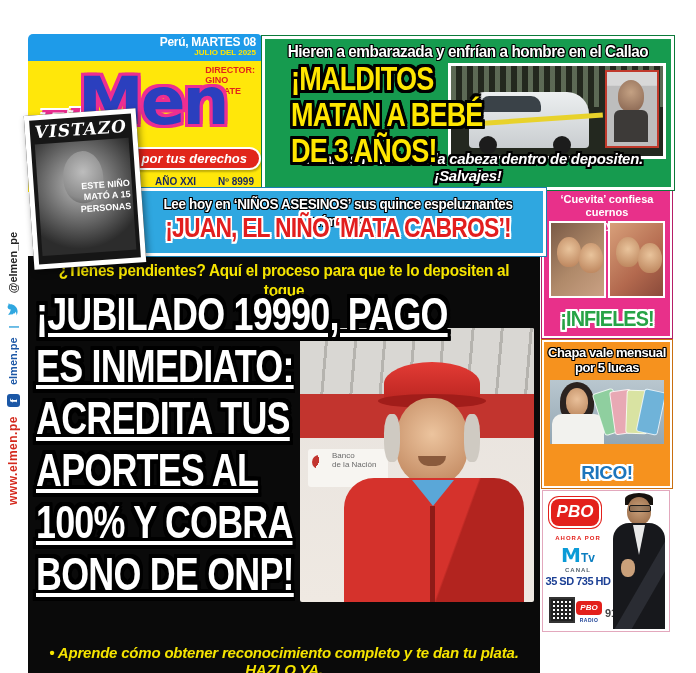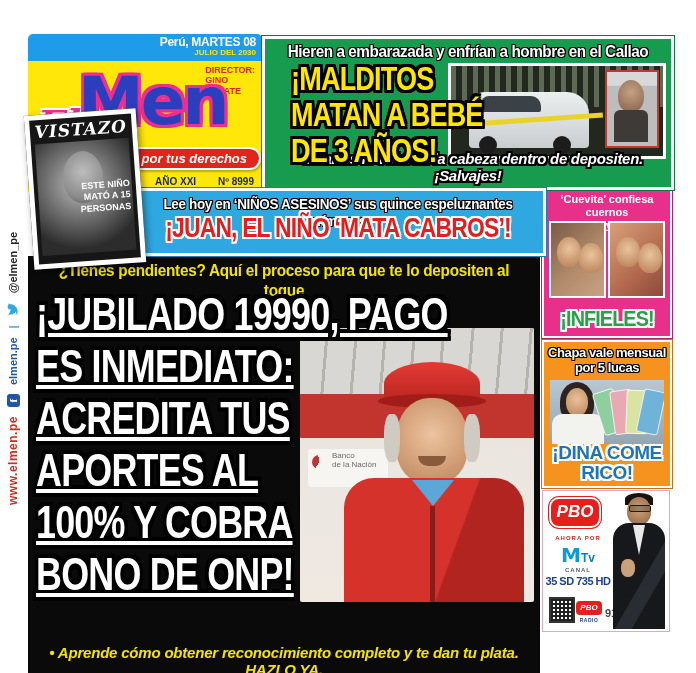--- a/index.html
+++ b/index.html
@@ -196,21 +196,21 @@
     </span>
     <span class="twh">@elmen_pe</span>
   </div>
 
   <div class="abs bluebar">
     <div class="abs price">
       <span class="cur">S/</span><span class="val">1.00</span>
     </div>
     <div class="abs dateblk">
       <span class="d1">Perú, MARTES 08</span>
-      <span class="d2">JULIO DEL 2030</span>
+      <span class="d2">JULIO DEL 2025</span>
     </div>
   </div>
 
   <div class="abs yellow">
     <div class="abs director">
       <div>DIRECTOR:</div>
       <div>GINO</div>
       <div>ZÁRATE</div>
     </div>
     <div class="abs logo-el">El</div>
@@ -277,21 +277,20 @@
     <div class="abs o-photo">
       <div class="dina-hair"></div>
       <div class="dina-face"></div>
       <div class="dina-top"></div>
       <div class="bill b1"></div>
       <div class="bill b2"></div>
       <div class="bill b3"></div>
       <div class="bill b4"></div>
     </div>
     <div class="abs o-head olw2">
-      <div>¡DINA COME</div>
       <div>RICO!</div>
     </div>
   </div>
 
   <div class="abs pbobox">
     <div class="abs pbologo">PBO</div>
     <div class="abs ahora">AHORA POR</div>
     <div class="abs mtv">
       <span class="m">M</span><span class="tv">Tv</span>
     </div>

